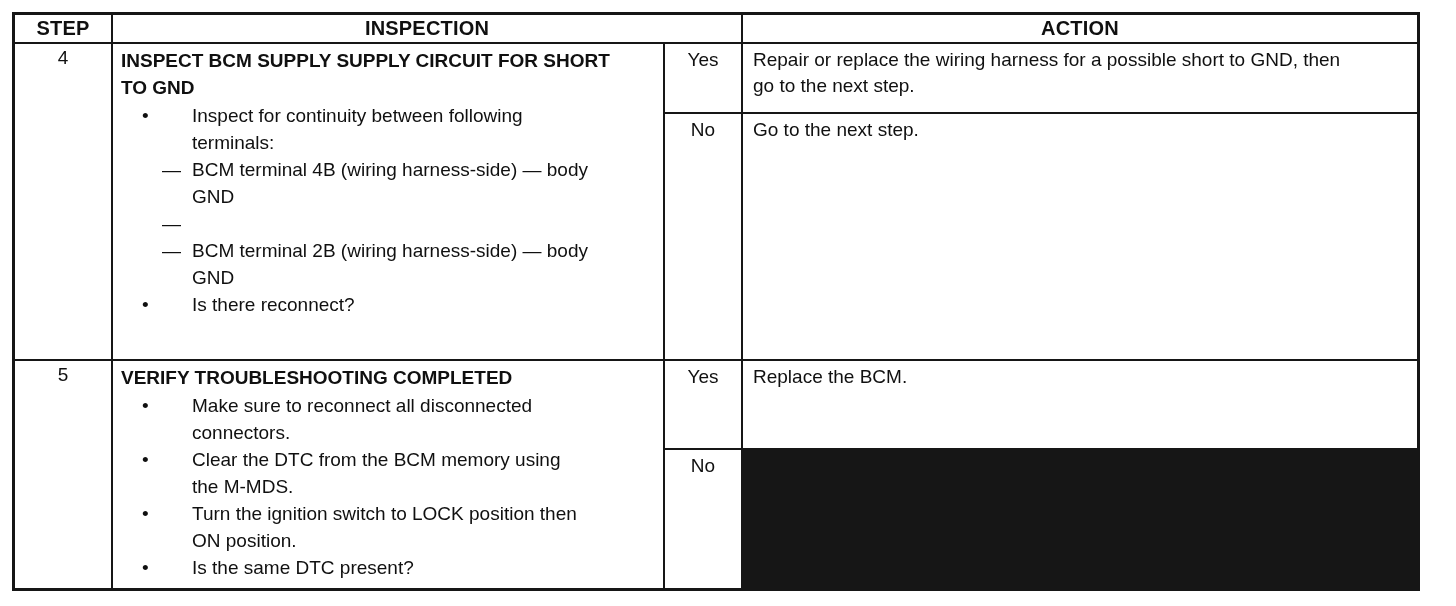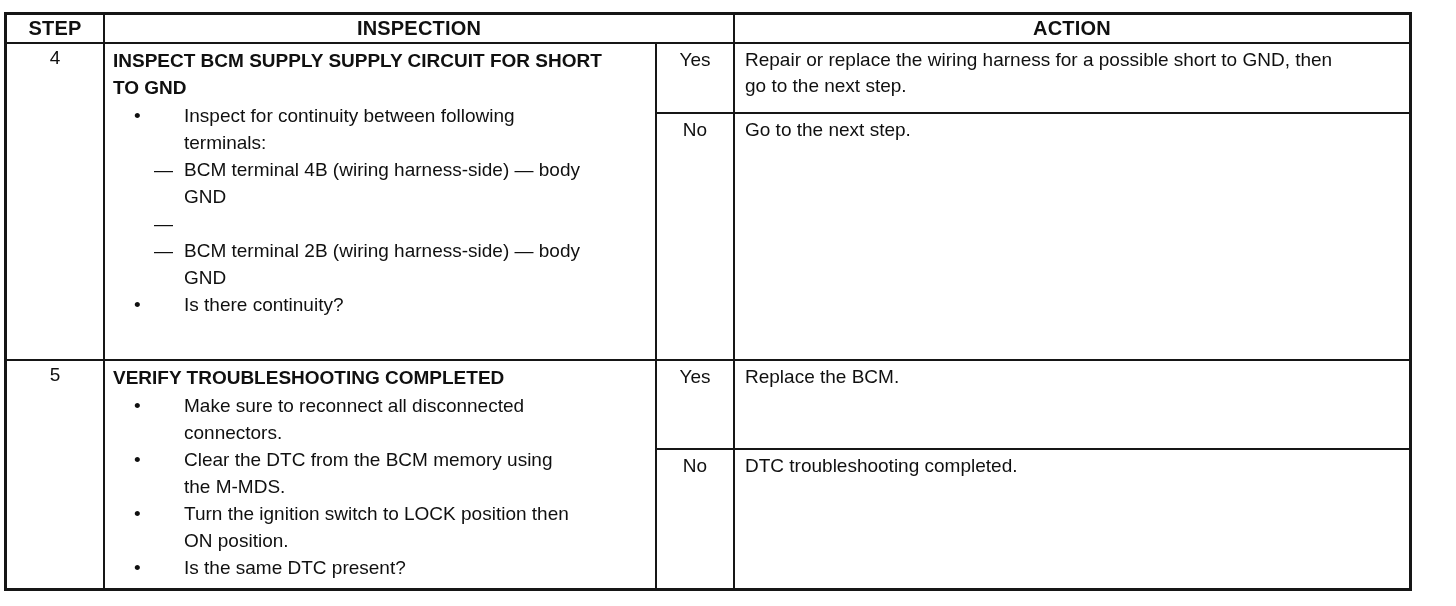--- a/index.html
+++ b/index.html
@@ -1,20 +1,20 @@
 <!DOCTYPE html>
 <html><head>
 <meta charset="utf-8">
 <style>
   * { margin:0; padding:0; box-sizing:border-box; }
   html,body { width:1456px; height:606px; background:#ffffff; overflow:hidden;
               font-family:"Liberation Sans", sans-serif; color:#101010; }
 
   .tbl {
-    position:absolute; left:4px; top:12px;
+    position:absolute; left:12px; top:12px;
     width:1408px; height:579px;
     border:3px solid #161616;
     background:#161616;
     display:grid;
     grid-template-columns:96px 550px 76px 674px;
     grid-template-rows:27px 68px 245px 87px 138px;
     gap:2px;
   }
   .c { background:#ffffff; overflow:hidden; }
 
@@ -76,21 +76,21 @@
           </div>
           <div class="subitem">
             <span class="s-dash">—</span>
             <span class="s-text">BCM terminal 2B (wiring harness-side) — body GND</span>
           </div>
         </div>
       </div>
       <div class="bullet">
         <span class="b-marker">•</span>
         <div class="b-body">
-          <span class="b-text">Is there continuity?</span>
+          <span class="b-text">Is there reconnect?</span>
         </div>
       </div>
     </div>
   </div>
 
   <div class="c ynlabel" style="grid-column:3; grid-row:2;">
     <span>Yes</span>
   </div>
   <div class="c action" style="grid-column:4; grid-row:2;">
     <span class="action-text">Repair or replace the wiring harness for a possible short to GND, then go to the next step.</span>
@@ -140,17 +140,14 @@
   <div class="c ynlabel" style="grid-column:3; grid-row:4;">
     <span>Yes</span>
   </div>
   <div class="c action" style="grid-column:4; grid-row:4;">
     <span class="action-text">Replace the BCM.</span>
   </div>
 
   <div class="c ynlabel" style="grid-column:3; grid-row:5;">
     <span>No</span>
   </div>
-  <div class="c action" style="grid-column:4; grid-row:5;">
-    <span class="action-text">DTC troubleshooting completed.</span>
-  </div>
 
 </div>
 
 </body></html>

